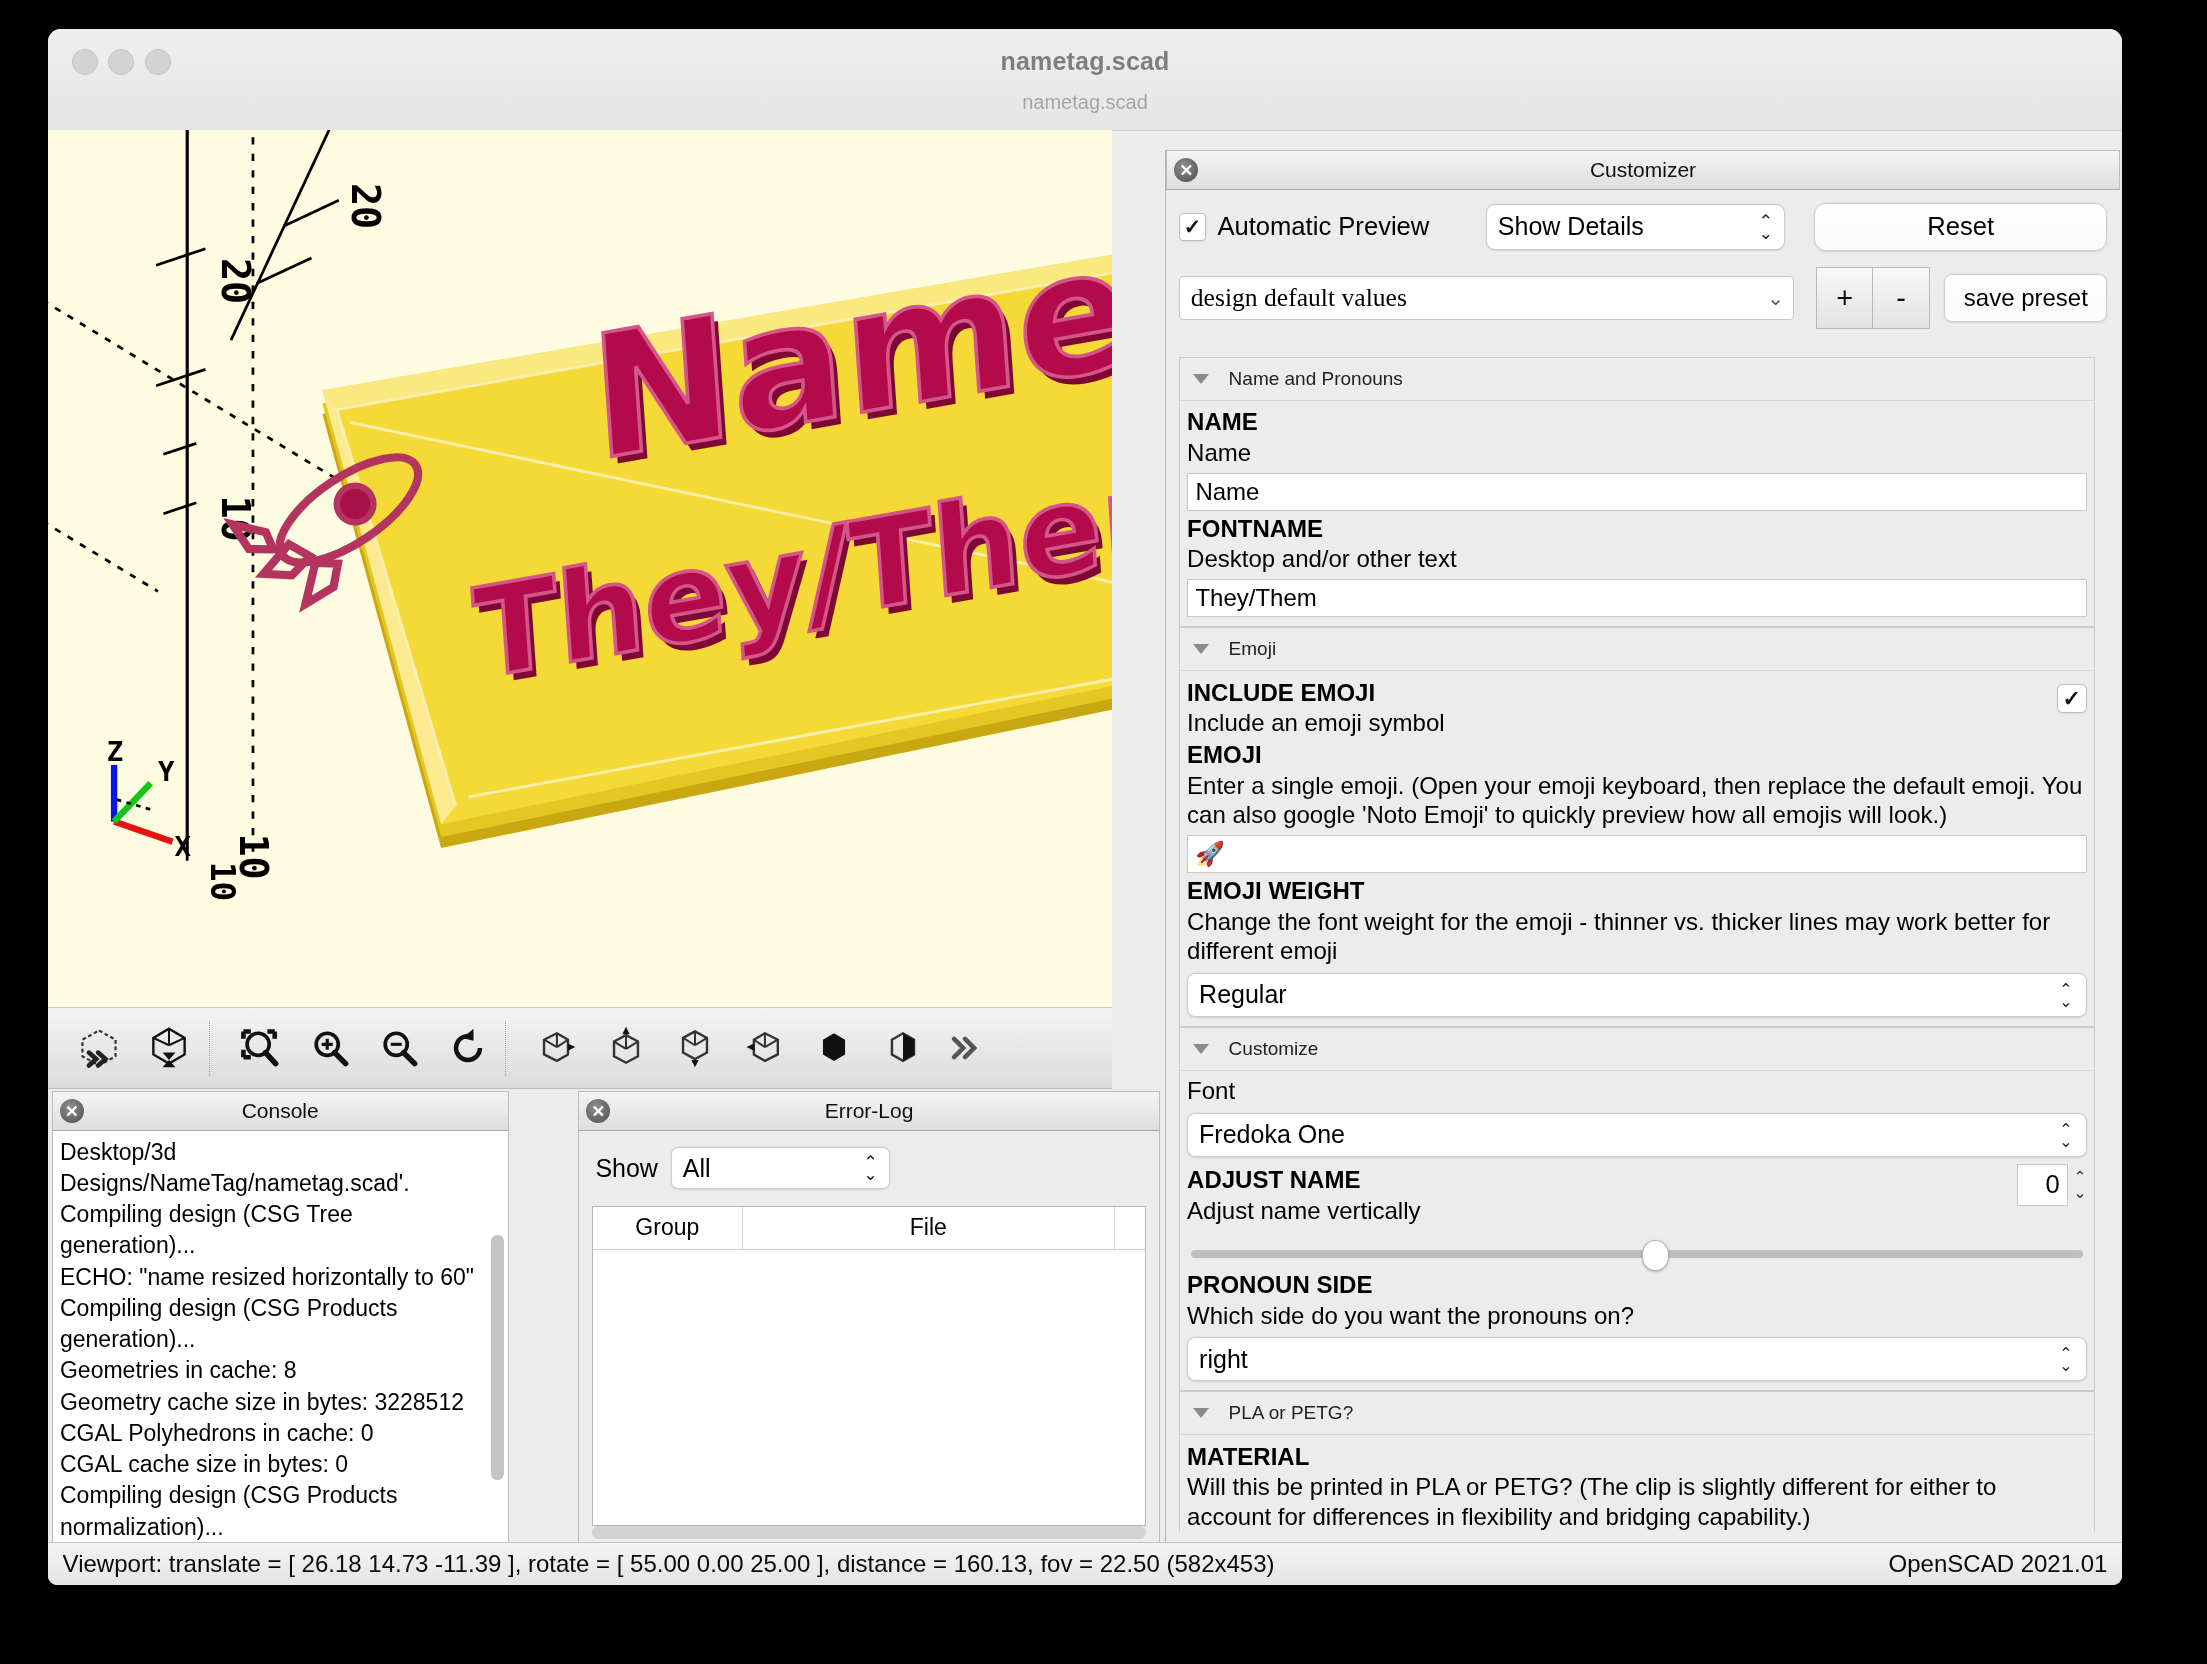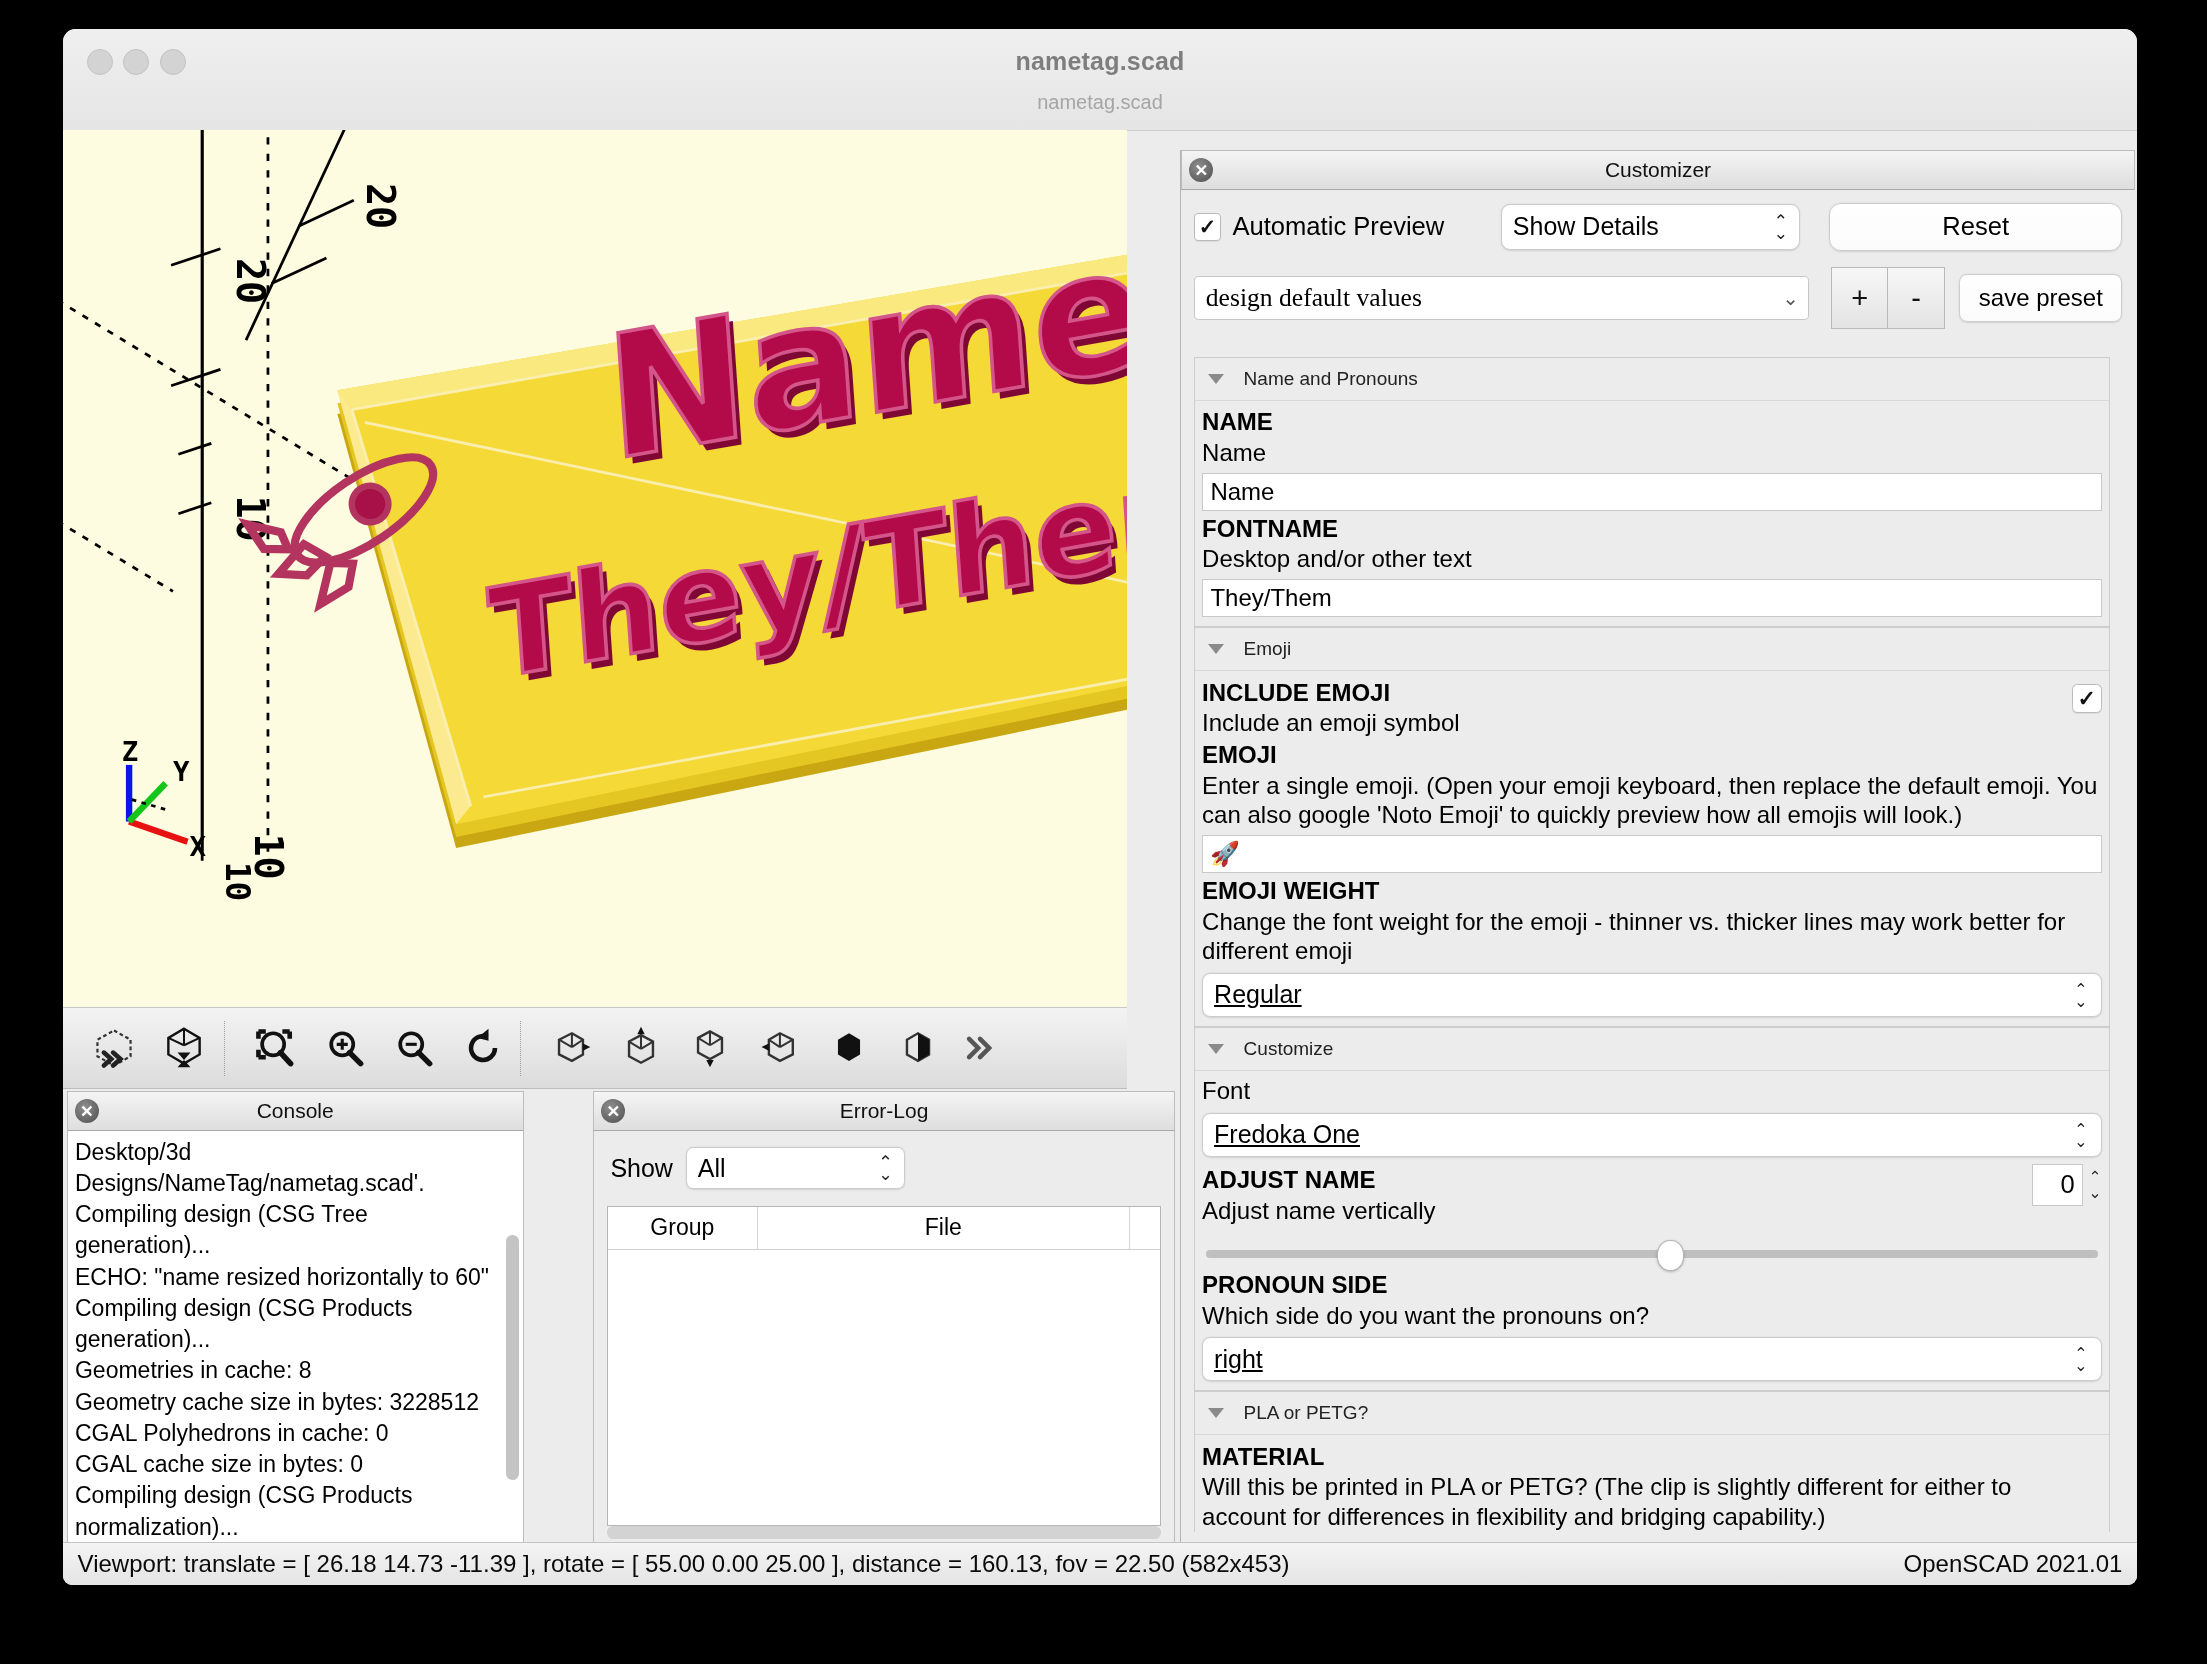--- a/index.html
+++ b/index.html
@@ -11,21 +11,21 @@
   }
   #root {
     position: relative;
     width: 2208px; height: 1665px;
     background: #000;
   }
 
   
   #window {
     position: absolute;
-    left: 63px; top: 29px;
+    left: 48px; top: 29px;
     width: 2074px; height: 1556px;
     background: #ececec;
     border-radius: 12.8px 12.8px 9.1px 9.1px;
     box-shadow: 0 3.7px 25.6px rgba(0,0,0,.55);
     overflow: hidden;
   }
 
   
   #titlebar {
     position: absolute; left: 0; top: 0;
@@ -341,21 +341,20 @@
     width: 100%; height: 44px;
     background: #fff;
     border: 0.9px solid #cbcbcb;
     border-radius: 8.2px;
     box-shadow: 0 0.9px 1.8px rgba(0,0,0,.12);
     display: flex; align-items: center;
     padding: 0 11px;
     font-size: 25px; color: #000;
     margin-top: 7.3px;
     box-sizing: border-box;
-    text-decoration: underline;
   }
   .p-combo .updown {
     position: absolute; right: 12.8px; top: 50%;
     transform: translateY(-50%);
     font-size: 16.4px; line-height: 1; color: #222;
     display: flex; flex-direction: column; align-items: center;
   }
   .p-combo .updown span { display:block; height: 12px; line-height: 12px; }
   .row-inline { display: flex; align-items: flex-start; justify-content: space-between; }
   .spin {

